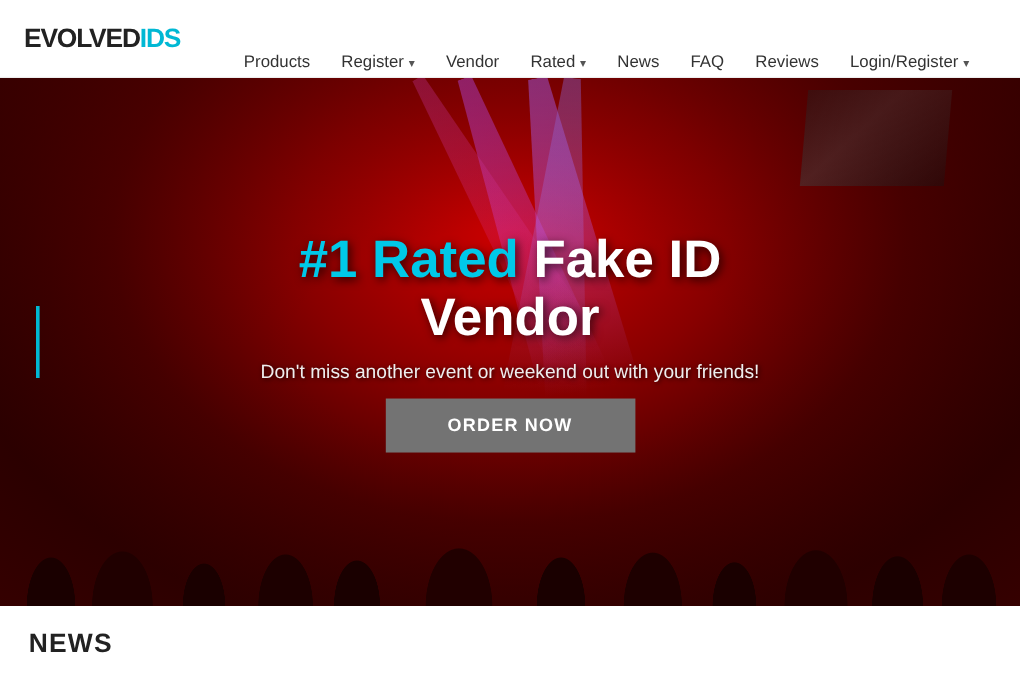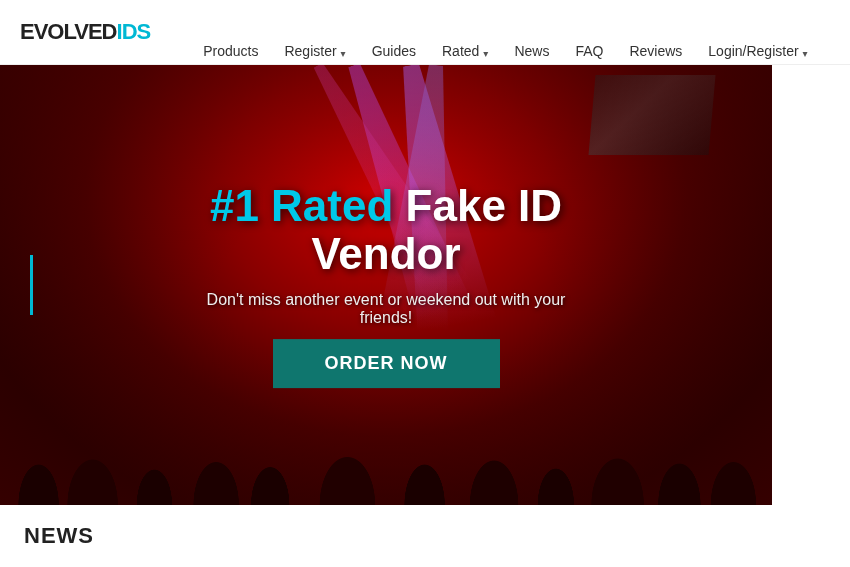--- a/index.html
+++ b/index.html
@@ -42,21 +42,21 @@
     }
     .nav-chevron {
       font-size: 10px;
       margin-left: 4px;
       color: #555;
     }
 
     
     .hero {
       position: relative;
-      width: 772px;
+      width: 850px;
       height: 440px;
       overflow: hidden;
       background: #1a0000;
     }
 
     
     .hero-bg {
       position: absolute;
       inset: 0;
       background: radial-gradient(ellipse at 50% 30%, #c00 0%, #800 30%, #400 55%, #1a0000 80%);
@@ -141,23 +141,23 @@
     }
     .hero-title-accent { color: #00c8e8; }
     .hero-subtitle {
       font-size: 16px;
       color: #eee;
       margin-bottom: 12px;
       text-shadow: 1px 1px 4px rgba(0,0,0,0.8);
     }
     .hero-btn {
       display: inline-block;
-      background: #0f766e;
+      background: #737373;
       color: #fff;
-      font-size: 18px;
+      font-size: 15px;
       font-weight: 700;
       letter-spacing: 1px;
       padding: 14px 52px;
       cursor: pointer;
       border: none;
       text-transform: uppercase;
     }
 
     
     .left-accent {
@@ -192,21 +192,21 @@
   </div>
   <nav>
     <a class="nav-item">
       <span>Products</span>
     </a>
     <a class="nav-item">
       <span>Register</span>
       <span class="nav-chevron">▾</span>
     </a>
     <a class="nav-item">
-      <span>Guides</span>
+      <span>Vendor</span>
     </a>
     <a class="nav-item">
       <span>Rated</span>
       <span class="nav-chevron">▾</span>
     </a>
     <a class="nav-item">
       <span>News</span>
     </a>
     <a class="nav-item">
       <span>FAQ</span>

